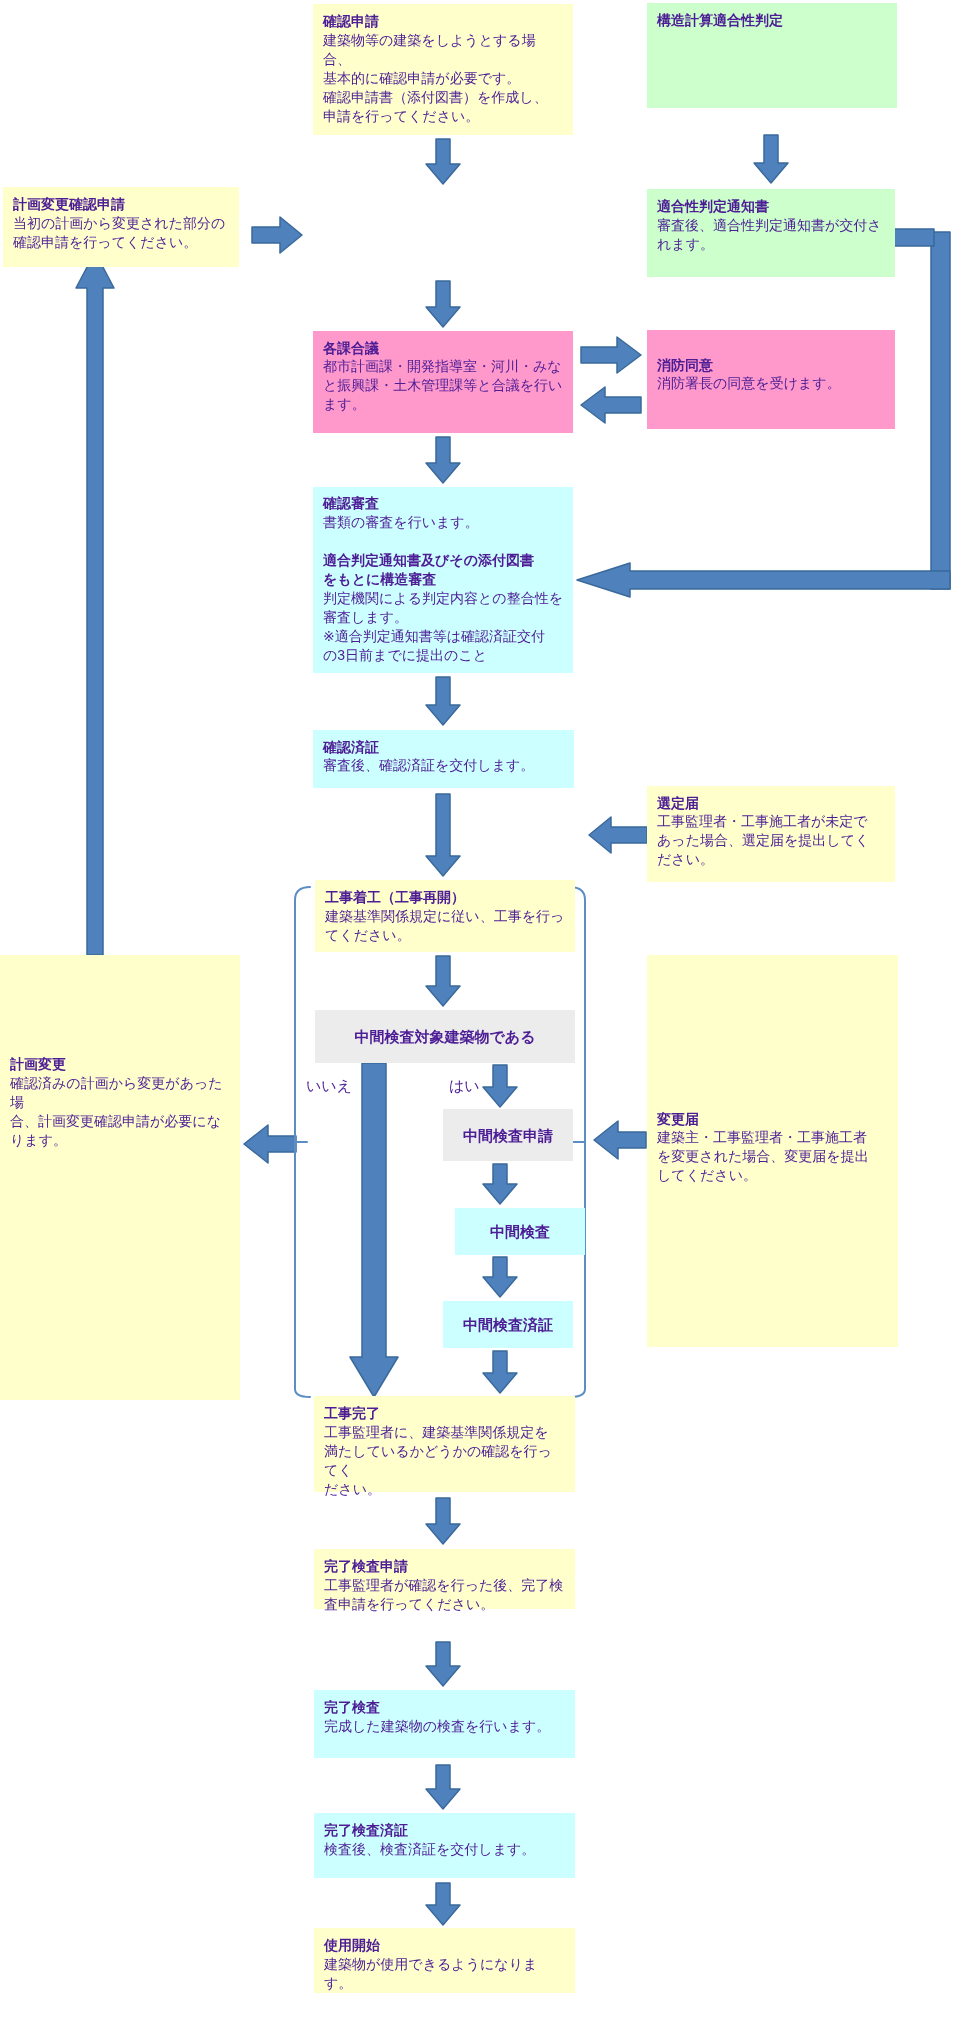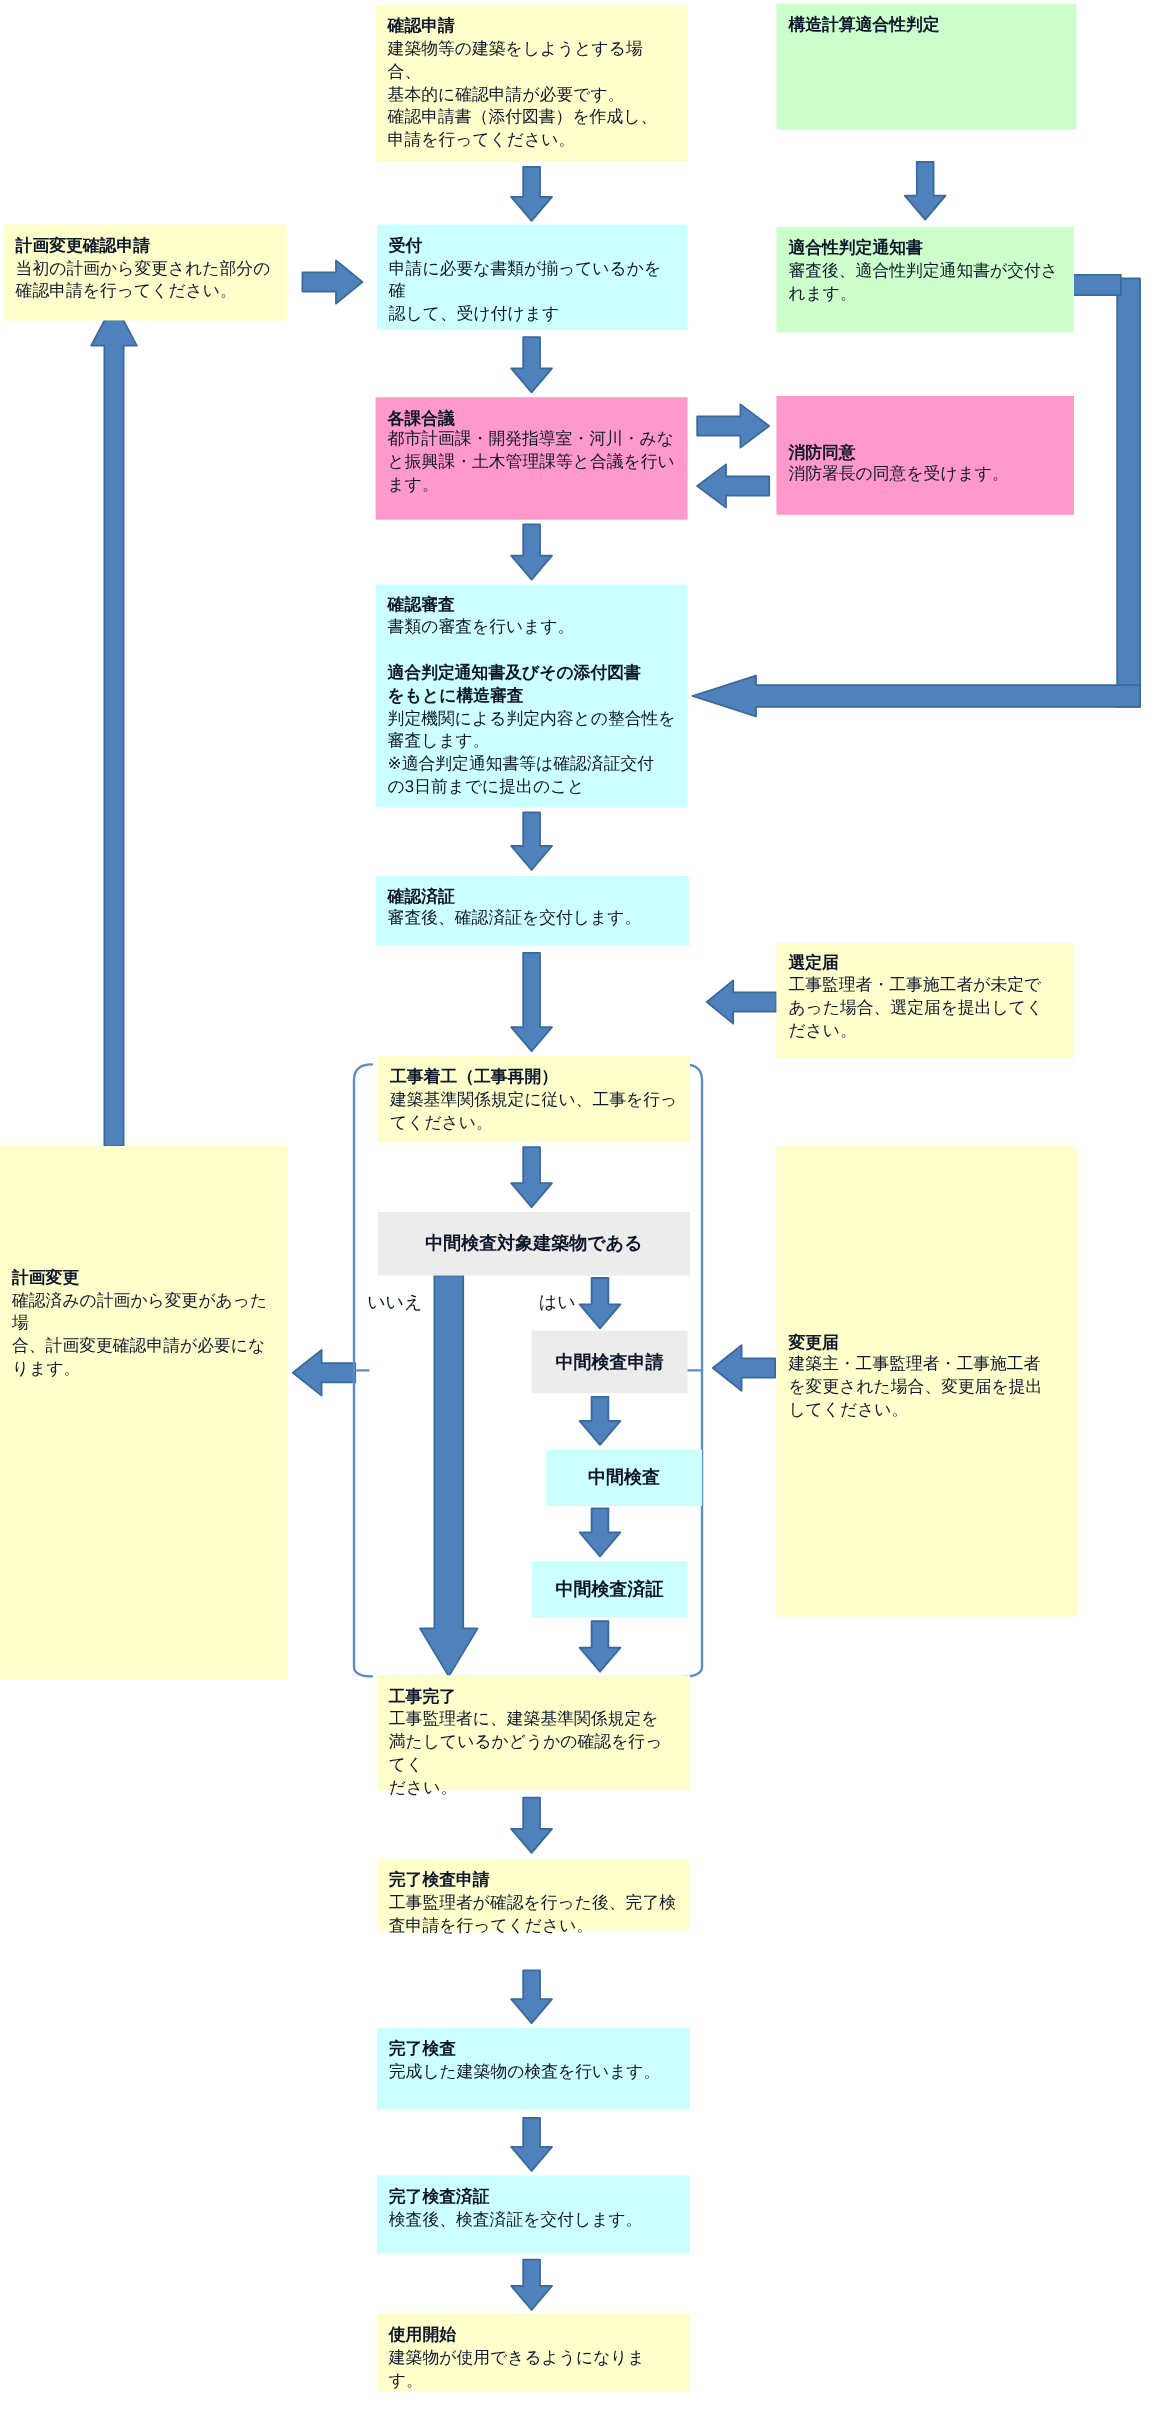--- a/index.html
+++ b/index.html
@@ -1,17 +1,17 @@
 <!DOCTYPE html>
 <html><head>
 <meta charset="utf-8">
 <style>
   html,body{margin:0;padding:0;background:#fff;}
   #stage{position:relative;width:970px;height:2025px;background:#ffffff;
-         font-family:"Liberation Sans","DejaVu Sans",sans-serif;color:#0f172a;overflow:hidden;}
+         font-family:"Liberation Sans","DejaVu Sans",sans-serif;color:#4c1d95;overflow:hidden;}
   .box{position:absolute;box-sizing:border-box;padding:8px 10px;font-size:14px;line-height:19px;}
   .t{font-weight:bold;white-space:pre-line;}
   .b{white-space:pre-line;}
   .gap{height:19px;}
   .yellow{background:#FFFFCC;}
   .green{background:#CCFFCC;}
   .cyan{background:#CCFFFF;}
   .pink{background:#FF99CC;}
   .gray{background:#ECECEC;}
   .serif .b{font-family:Liberation Mono, monospace;}
@@ -145,40 +145,35 @@
   <div class="box green" style="left:647px;top:3px;width:250px;height:105px">
     <div class="t">構造計算適合性判定</div>
   </div>
 
   <div class="box yellow" style="left:3px;top:187px;width:236px;height:80px">
     <div class="t">計画変更確認申請</div>
     <div class="b">当初の計画から変更された部分の
 確認申請を行ってください。</div>
   </div>
 
-  <div class="box cyan" style="left:314px;top:187px;width:259px;height:88px">
-    <div class="t">受付</div>
-    <div class="b">申請に必要な書類が揃っているかを確
-認して、受け付けます</div>
-  </div>
 
   <div class="box green" style="left:647px;top:189px;width:248px;height:88px">
     <div class="t">適合性判定通知書</div>
     <div class="b">審査後、適合性判定通知書が交付さ
 れます。</div>
   </div>
 
   <div class="box pink serif" style="left:313px;top:331px;width:260px;height:102px">
     <div class="t">各課合議</div>
     <div class="b">都市計画課・開発指導室・河川・みな
 と振興課・土木管理課等と合議を行い
 ます。</div>
   </div>
 
-  <div class="box pink serif" style="left:647px;top:330px;width:248px;height:99px;padding-top:38px">
+  <div class="box pink serif" style="left:647px;top:330px;width:248px;height:99px;padding-top:26px">
     <div class="t">消防同意</div>
     <div class="b">消防署長の同意を受けます。</div>
   </div>
 
   <div class="box cyan" style="left:313px;top:487px;width:260px;height:186px;padding-top:7px">
     <div class="t">確認審査</div>
     <div class="b">書類の審査を行います。</div>
     <div class="gap"></div>
     <div class="t">適合判定通知書及びその添付図書
 をもとに構造審査</div>

